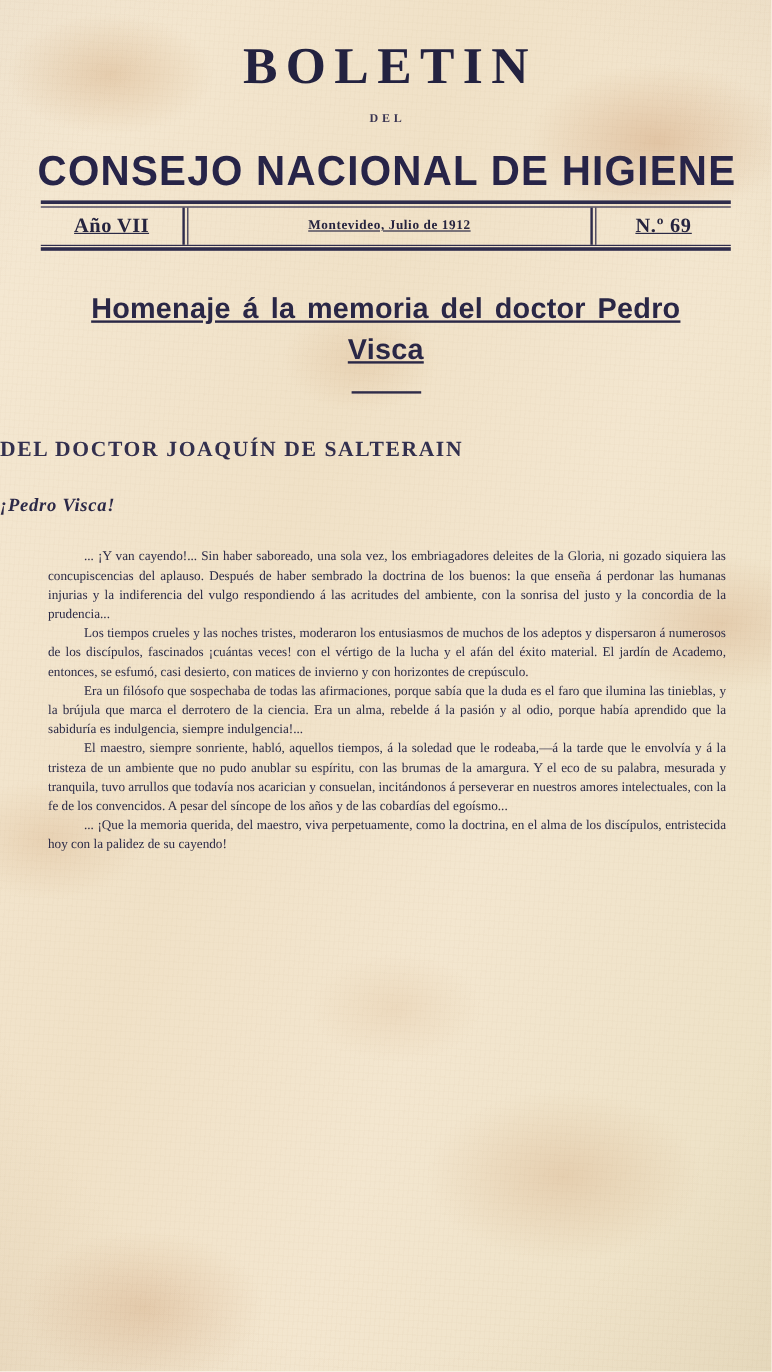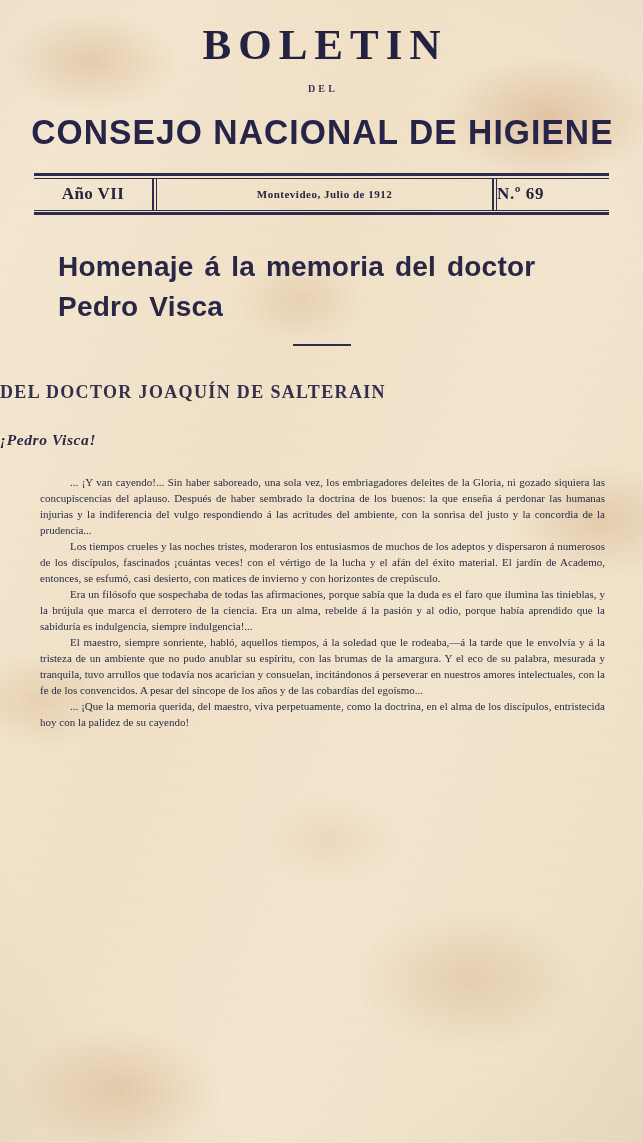--- a/index.html
+++ b/index.html
@@ -45,21 +45,21 @@
   #vignette {
     position: absolute;
     inset: 0;
     pointer-events: none;
     background: radial-gradient(ellipse 105% 92% at 50% 48%, rgba(0,0,0,0) 55%, rgba(108,72,38,0.13) 100%);
   }
 
   .content { position: relative; z-index: 3; }
 
   
-  .masthead { padding-top: 23px; text-align: center; }
+  .masthead { padding-top: 34px; text-align: center; }
 
   .mast-title {
     font-family: "Liberation Serif", "DejaVu Serif", serif;
     font-size: 43px;
     font-weight: 700;
     letter-spacing: 7px;
     line-height: 1;
     color: #232240;
     text-indent: 7px;
   }
@@ -80,25 +80,26 @@
     font-weight: 700;
     letter-spacing: 1.1px;
     line-height: 1;
     color: #272448;
     transform: scaleX(0.96);
     text-indent: 2px;
   }
 
   
   .issue-bar {
-    margin: 24px 34px 0 34px;
+    margin: 7px 34px 0 34px;
     position: relative;
     border-top: 3px solid #2e2c4c;
     border-bottom: 3px solid #2e2c4c;
     padding: 1.5px 0;
+    text-decoration: underline;
   }
   .issue-bar::before,
   .issue-bar::after {
     content: "";
     position: absolute;
     left: 0; right: 0;
     height: 1px;
     background: #2e2c4c;
   }
   .issue-bar::before { top: 1.5px; }
@@ -119,45 +120,46 @@
     letter-spacing: .4px;
   }
   .issue-place {
     flex: 1;
     text-align: center;
     font-size: 11px;
     letter-spacing: .5px;
   }
   .issue-num {
     width: 112px;
-    text-align: left;
+    text-align: center;
     font-size: 17px;
     letter-spacing: .6px;
   }
   .vrule {
     width: 0;
     align-self: stretch;
     border-left: 2.5px solid #2e2c4c;
     border-right: 1px solid #2e2c4c;
     margin: 1px 0;
     box-sizing: content-box;
     padding-left: 2px;
   }
 
   
   .article-title {
     margin: 32px 58px 0 58px;
-    text-align: left;
+    text-align: center;
     font-family: "Liberation Sans", "DejaVu Sans", sans-serif;
-    font-size: 28px;
+    font-size: 24px;
     font-weight: 700;
     line-height: 1.42;
     letter-spacing: .2px;
     color: #2a2746;
     word-spacing: 3px;
+    text-decoration: underline;
   }
 
   .title-rule {
     width: 58px;
     height: 0;
     margin: 17px auto 0 auto;
     border-top: 2.5px solid #2f2c4a;
   }
 
   .byline {

